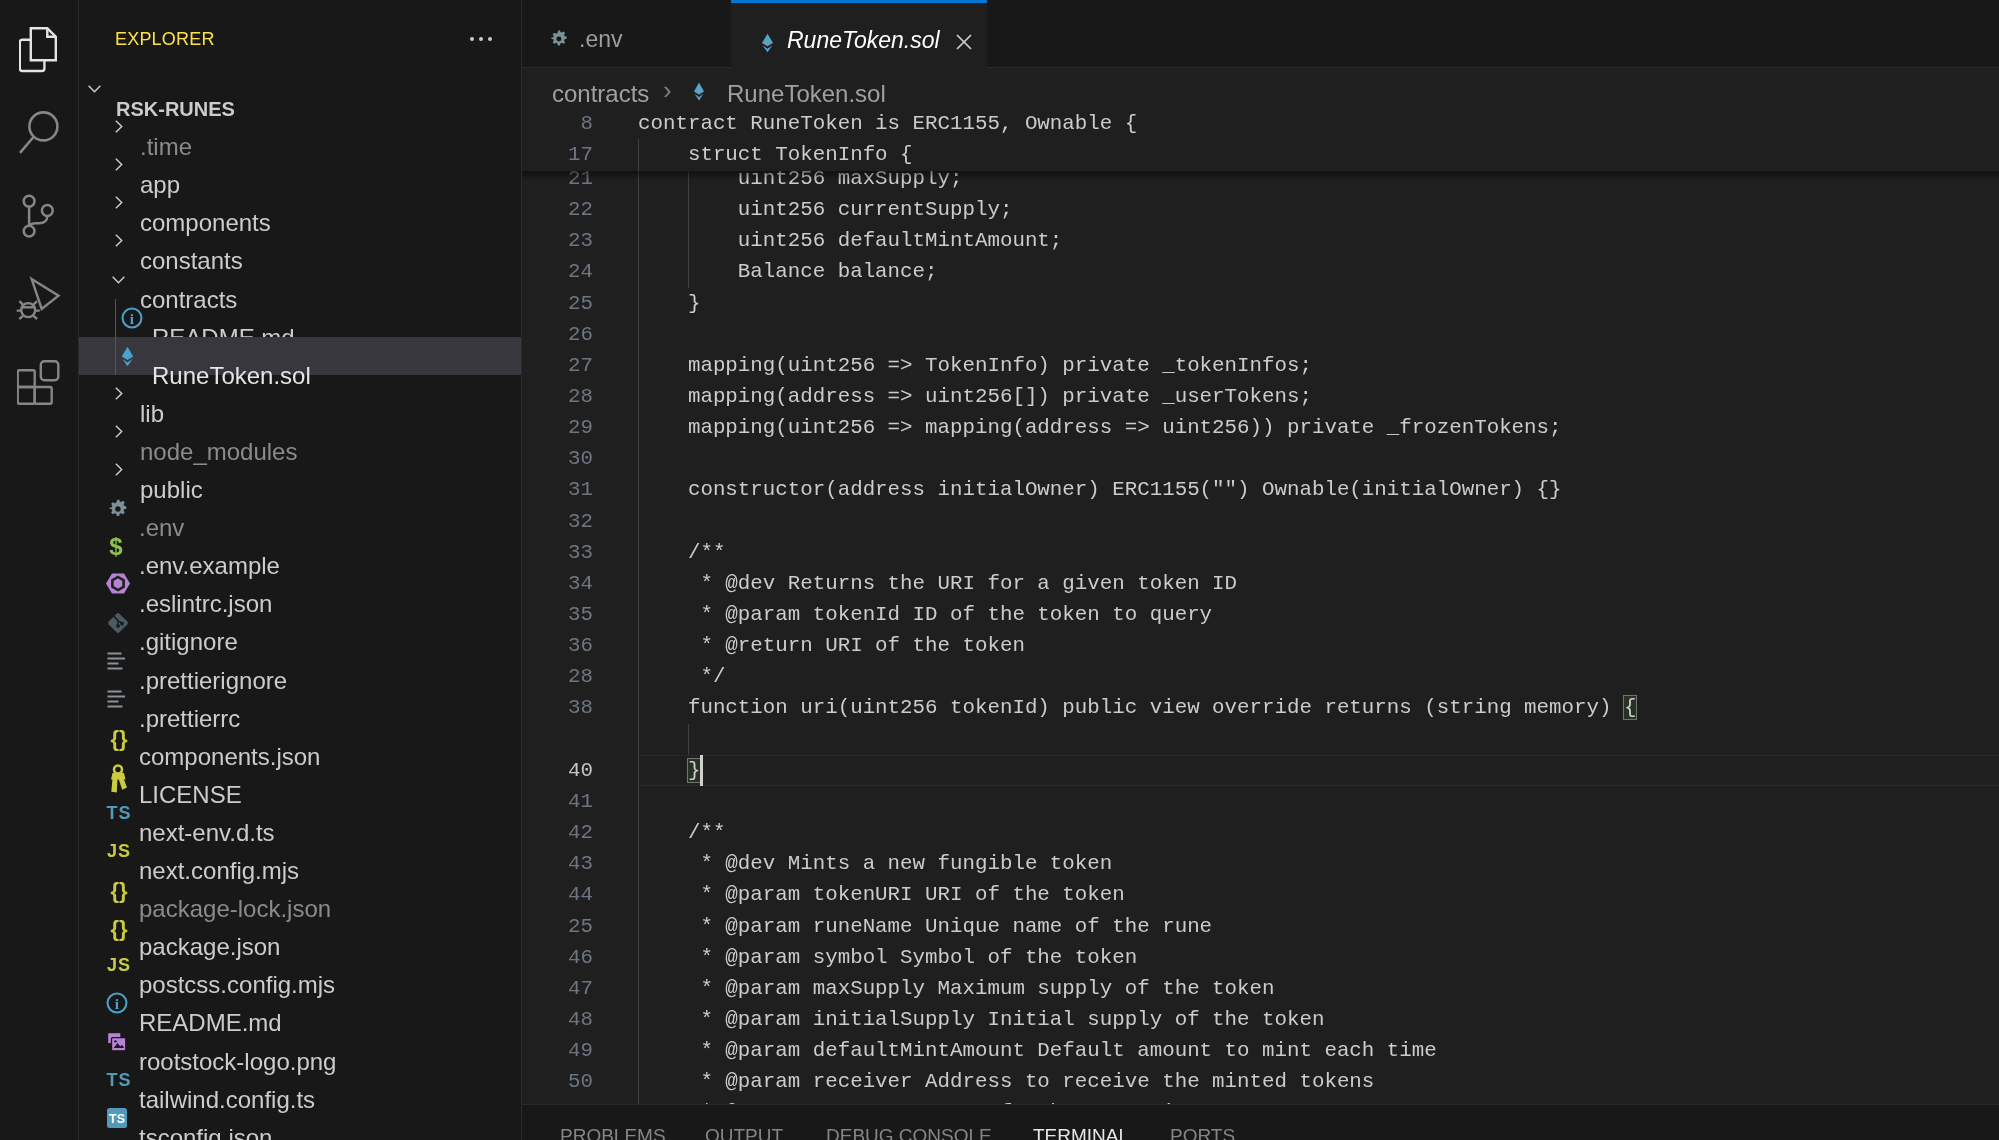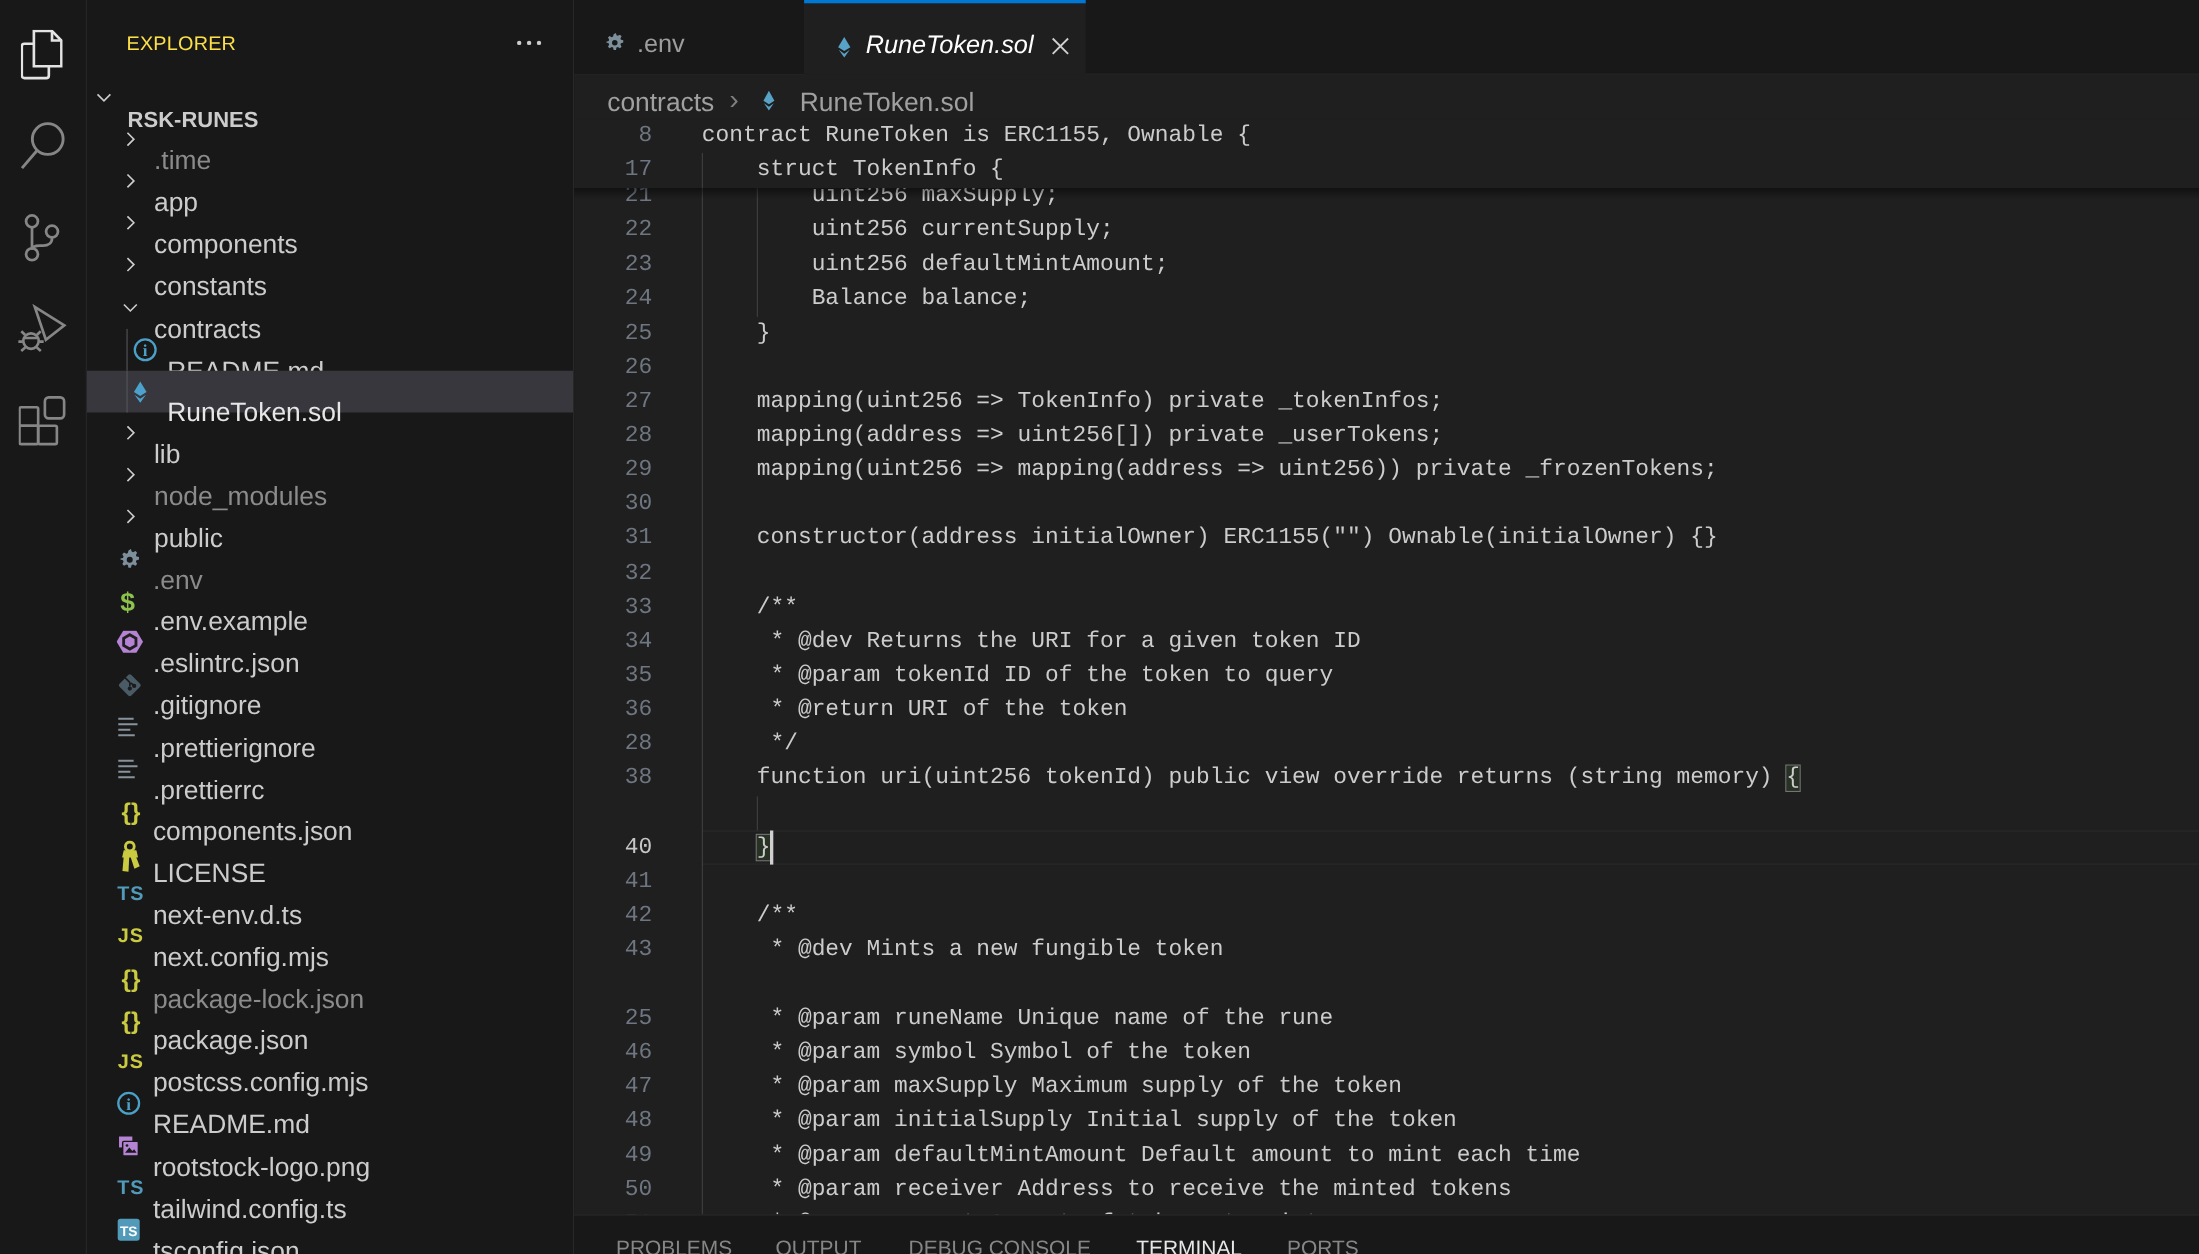--- a/index.html
+++ b/index.html
@@ -321,20 +321,21 @@
       <div class="cline" style="top:468.72px"><i>33</i>    /**</div>
       <div class="cline" style="top:499.87px"><i>34</i>     * @dev Returns the URI for a given token ID</div>
       <div class="cline" style="top:531.02px"><i>35</i>     * @param tokenId ID of the token to query</div>
       <div class="cline" style="top:562.17px"><i>36</i>     * @return URI of the token</div>
       <div class="cline" style="top:593.32px"><i>28</i>     */</div>
       <div class="cline" style="top:624.47px"><i>38</i>    function uri(uint256 tokenId) public view override returns (string memory) <span class="bm">{</span></div>
       <div class="cline cur" style="top:686.77px"><div class="curbg"></div><i>40</i>    <span class="bm">}</span></div>
       <div class="cline" style="top:717.92px"><i>41</i></div>
       <div class="cline" style="top:749.07px"><i>42</i>    /**</div>
       <div class="cline" style="top:780.22px"><i>43</i>     * @dev Mints a new fungible token</div>
+      <div class="cline" style="top:811.37px"><i>44</i>     * @param tokenURI URI of the token</div>
       <div class="cline" style="top:842.52px"><i>25</i>     * @param runeName Unique name of the rune</div>
       <div class="cline" style="top:873.67px"><i>46</i>     * @param symbol Symbol of the token</div>
       <div class="cline" style="top:904.82px"><i>47</i>     * @param maxSupply Maximum supply of the token</div>
       <div class="cline" style="top:935.97px"><i>48</i>     * @param initialSupply Initial supply of the token</div>
       <div class="cline" style="top:967.12px"><i>49</i>     * @param defaultMintAmount Default amount to mint each time</div>
       <div class="cline" style="top:998.27px"><i>50</i>     * @param receiver Address to receive the minted tokens</div>
       <div class="cline" style="top:1029.42px"><i>51</i>     * @param amount Amount of tokens to mint</div>
       <div class="ig" style="left:116px;top:94.92px;height:965.6px"></div>
       <div class="ig" style="left:166px;top:94.92px;height:124.6px"></div>
       <div class="ig" style="left:166px;top:655.6px;height:31.15px"></div>

